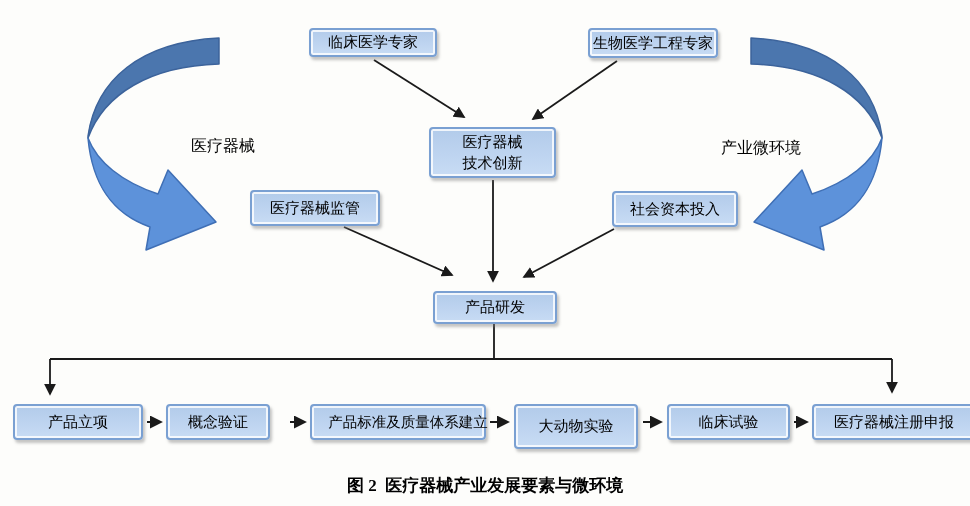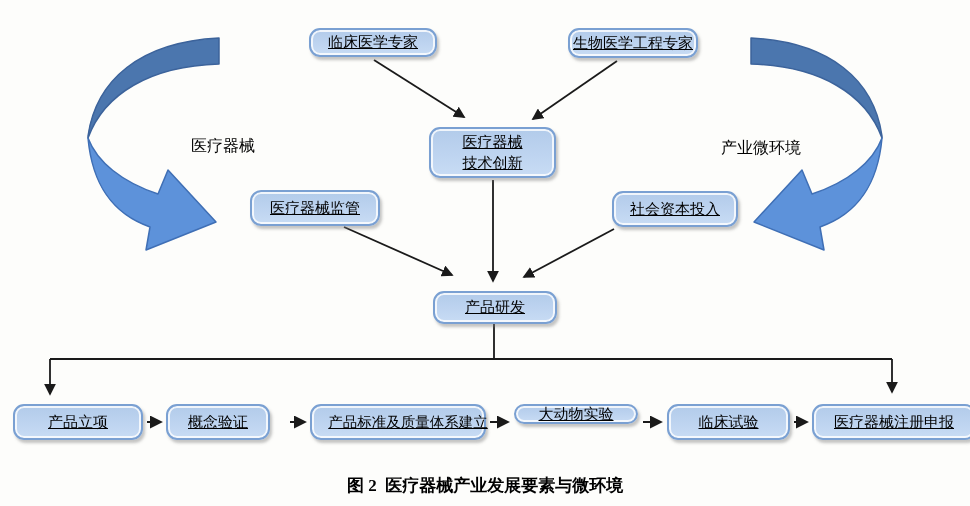--- a/index.html
+++ b/index.html
@@ -16,23 +16,23 @@
   .overlay {
     position:absolute; left:0; top:0; width:970px; height:506px;
     pointer-events:none;
   }
   .node {
     position:absolute; box-sizing:border-box;
     display:flex; align-items:center; justify-content:center;
     text-align:center; white-space:nowrap;
     background: linear-gradient(180deg,#b2cbea 0%, #bed4f0 55%, #c8dcf4 100%);
     border:2px solid #7aa0d2;
-    border-radius:11px;
+    border-radius:4px;
     box-shadow: 2px 3px 3px rgba(125,125,125,0.45), inset 0 0 0 2px rgba(255,255,255,0.8);
-    font-size:15px; color:#000;text-decoration:underline;
+    font-size:15px; color:#000;
   }
   .node.multiline { white-space:normal; flex-direction:column; line-height:21px; }
   .side-label {
     position:absolute; font-size:16px; color:#000; white-space:nowrap;
   }
   .caption {
     position:absolute; left:0; top:474px; width:970px;
     text-align:center; font-weight:bold; font-size:17px; color:#000;
     white-space:pre;
   }
@@ -71,21 +71,21 @@
 
     <line x1="147" y1="422" x2="161" y2="422" stroke="#1a1a1a" stroke-width="2" marker-end="url(#ah)"></line>
     <line x1="290" y1="422" x2="305" y2="422" stroke="#1a1a1a" stroke-width="2" marker-end="url(#ah)"></line>
     <line x1="490" y1="422" x2="508" y2="422" stroke="#1a1a1a" stroke-width="2" marker-end="url(#ah)"></line>
     <line x1="643" y1="422" x2="661" y2="422" stroke="#1a1a1a" stroke-width="2" marker-end="url(#ah)"></line>
     <line x1="794" y1="422" x2="807" y2="422" stroke="#1a1a1a" stroke-width="2" marker-end="url(#ah)"></line>
   </svg>
 
   <div class="node" style="left:309px; top:28px; width:128px; height:29px;">临床医学专家</div>
 
-  <div class="node" style="left:568px; top:28px; width:130px; height:30px;">生物医学工程专家</div>
+  <div class="node" style="left:588px; top:28px; width:130px; height:30px;">生物医学工程专家</div>
 
   <div class="node multiline" style="left:429px; top:127px; width:127px; height:51px;">
     <span>医疗器械</span>
     <span>技术创新</span>
   </div>
 
   <div class="side-label" style="left:191px; top:136px;">医疗器械</div>
 
   <div class="side-label" style="left:721px; top:138px;">产业微环境</div>
 
@@ -94,21 +94,21 @@
   <div class="node" style="left:612px; top:191px; width:126px; height:36px;">社会资本投入</div>
 
   <div class="node" style="left:433px; top:291px; width:124px; height:33px;">产品研发</div>
 
   <div class="node" style="left:13px; top:404px; width:130px; height:36px;">产品立项</div>
 
   <div class="node" style="left:166px; top:404px; width:104px; height:36px;">概念验证</div>
 
   <div class="node" style="left:310px; top:404px; width:176px; height:36px; font-size:14.5px;padding-left:20px;">产品标准及质量体系建立</div>
 
-  <div class="node" style="left:514px; top:404px; width:124px; height:20px;">大动物实验</div>
+  <div class="node" style="left:514px; top:404px; width:124px; height:45px;">大动物实验</div>
 
   <div class="node" style="left:667px; top:404px; width:123px; height:36px;">临床试验</div>
 
   <div class="node" style="left:812px; top:404px; width:164px; height:36px;">医疗器械注册申报</div>
 
   <div class="caption">图 2  医疗器械产业发展要素与微环境</div>
 
 </div>
 
 </body></html>

